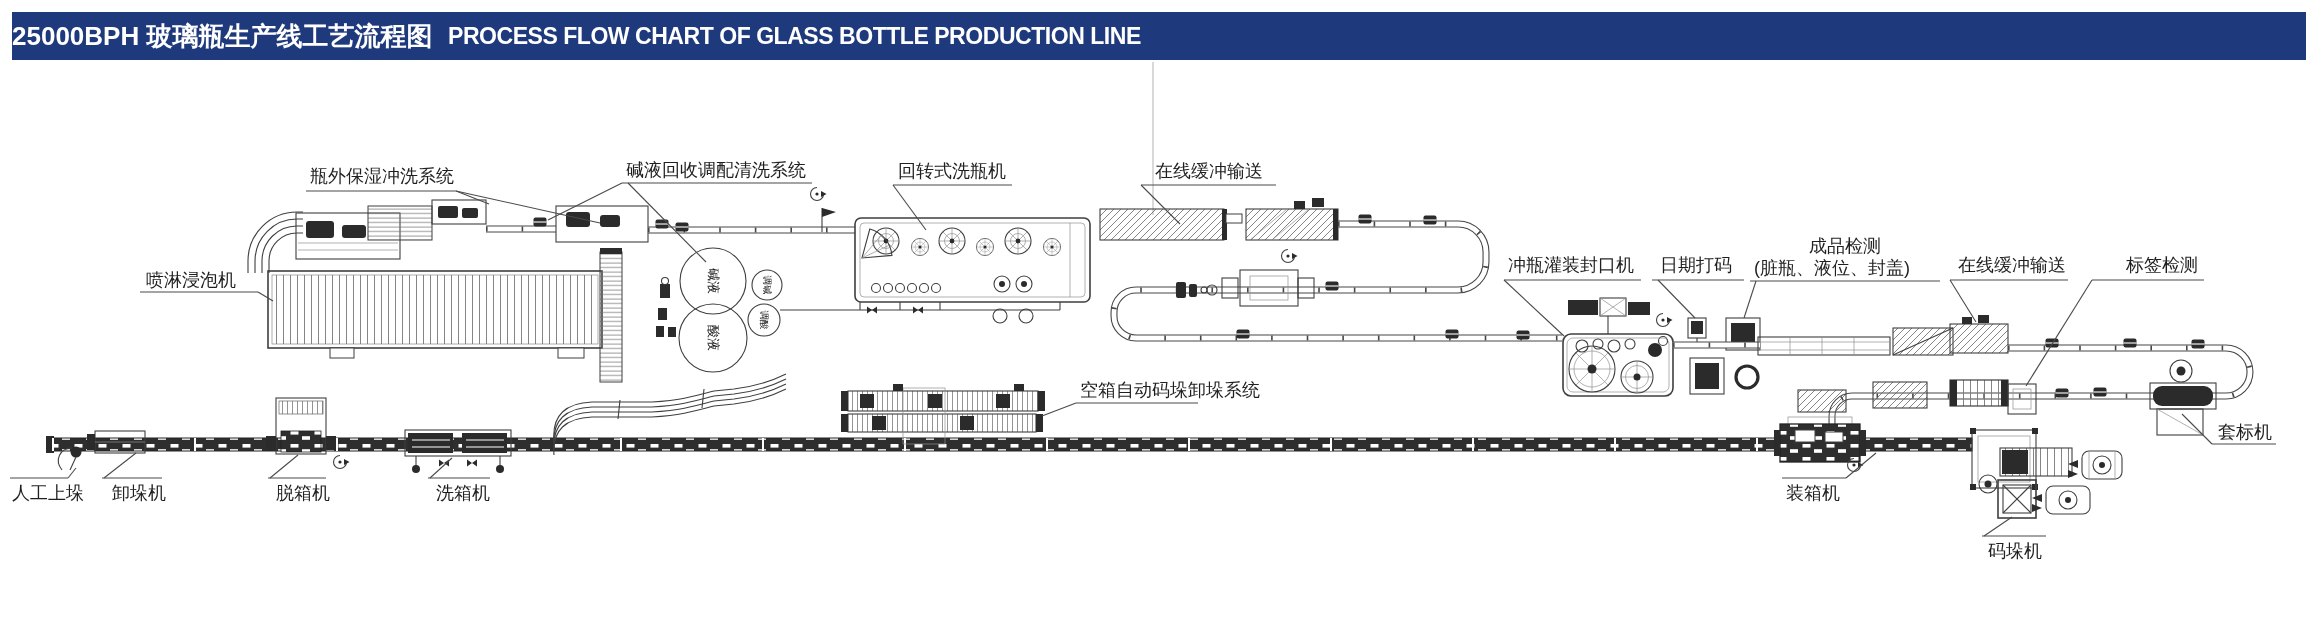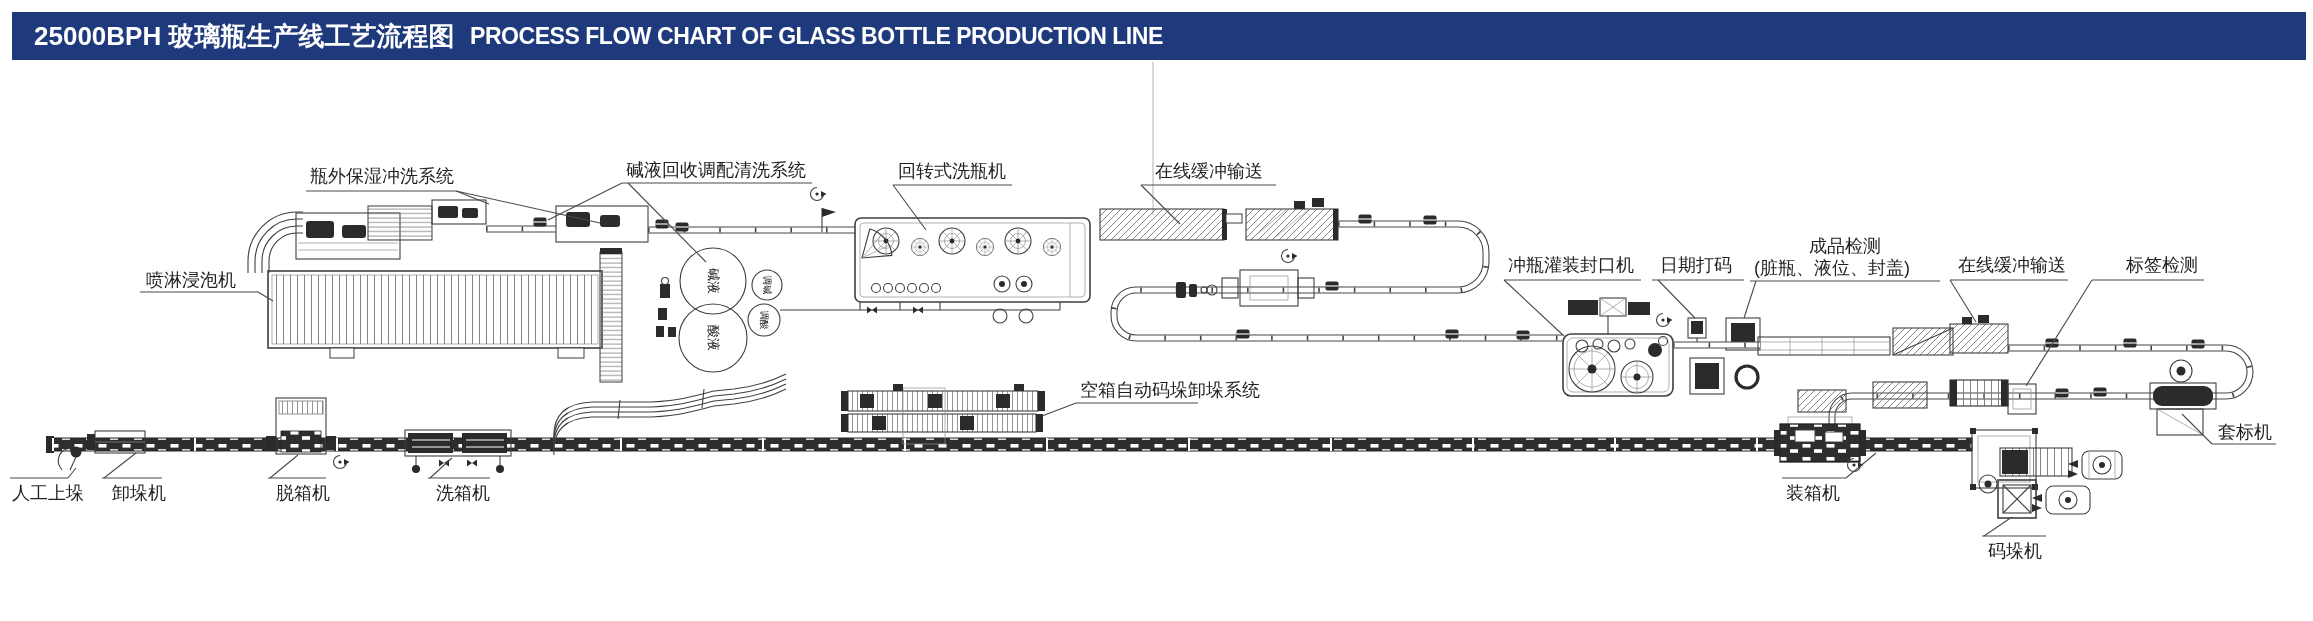--- a/index.html
+++ b/index.html
@@ -1,19 +1,19 @@
 <!DOCTYPE html>
 <html><head>
 <meta charset="utf-8">
 <style>
   html,body{margin:0;padding:0;background:#ffffff;}
   body{width:2313px;height:621px;overflow:hidden;font-family:"Liberation Sans",sans-serif;position:relative;}
   .page{position:relative;width:2313px;height:621px;background:#fff;}
   .hdr{position:absolute;left:12px;top:12px;width:2294px;height:48px;background:#1f3a7c;color:#fff;
-       display:flex;align-items:center;padding-left:22px;box-sizing:border-box;white-space:nowrap;}
+       display:flex;align-items:center;box-sizing:border-box;white-space:nowrap;}
   .hdr .zh{font-size:26px;font-weight:bold;letter-spacing:0px;margin-right:16px;}
   .hdr .en{font-size:24px;font-weight:bold;letter-spacing:-0.5px;transform:scaleX(0.96);transform-origin:left center;}
   svg{position:absolute;left:0;top:0;}
   
   .s{stroke:#3f3f3f;fill:none;stroke-width:1.1;}
   .s2{stroke:#3f3f3f;fill:none;stroke-width:1.6;}
   .thin{stroke:#8f8f8f;fill:none;stroke-width:0.7;}
   .f{fill:#2b2b2b;stroke:none;}
   .fw{fill:#ffffff;stroke:#3f3f3f;stroke-width:1;}
   

